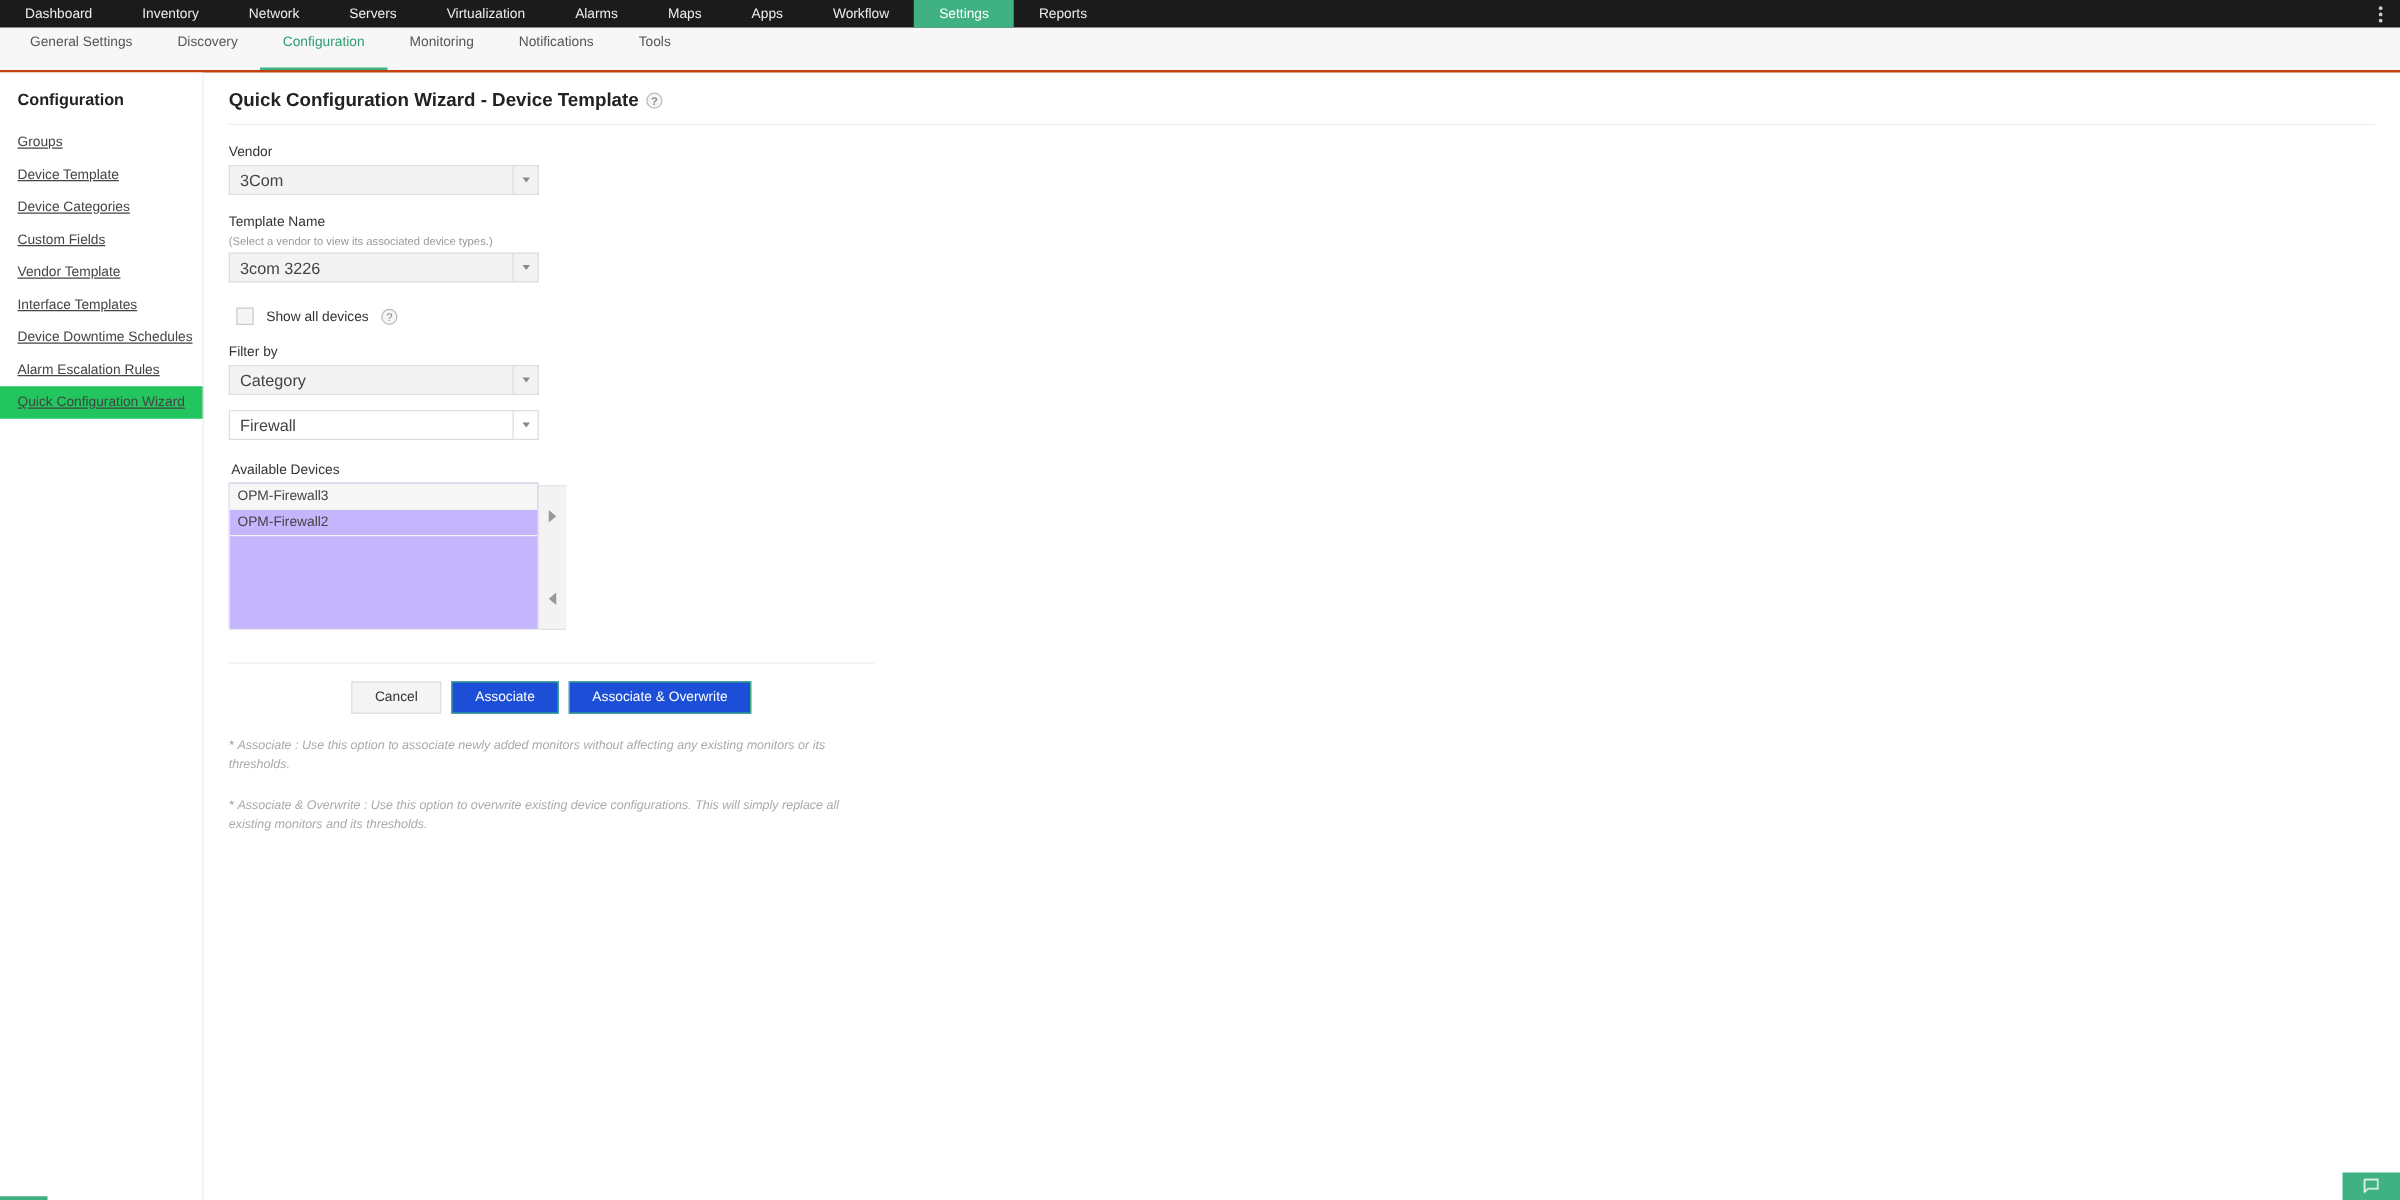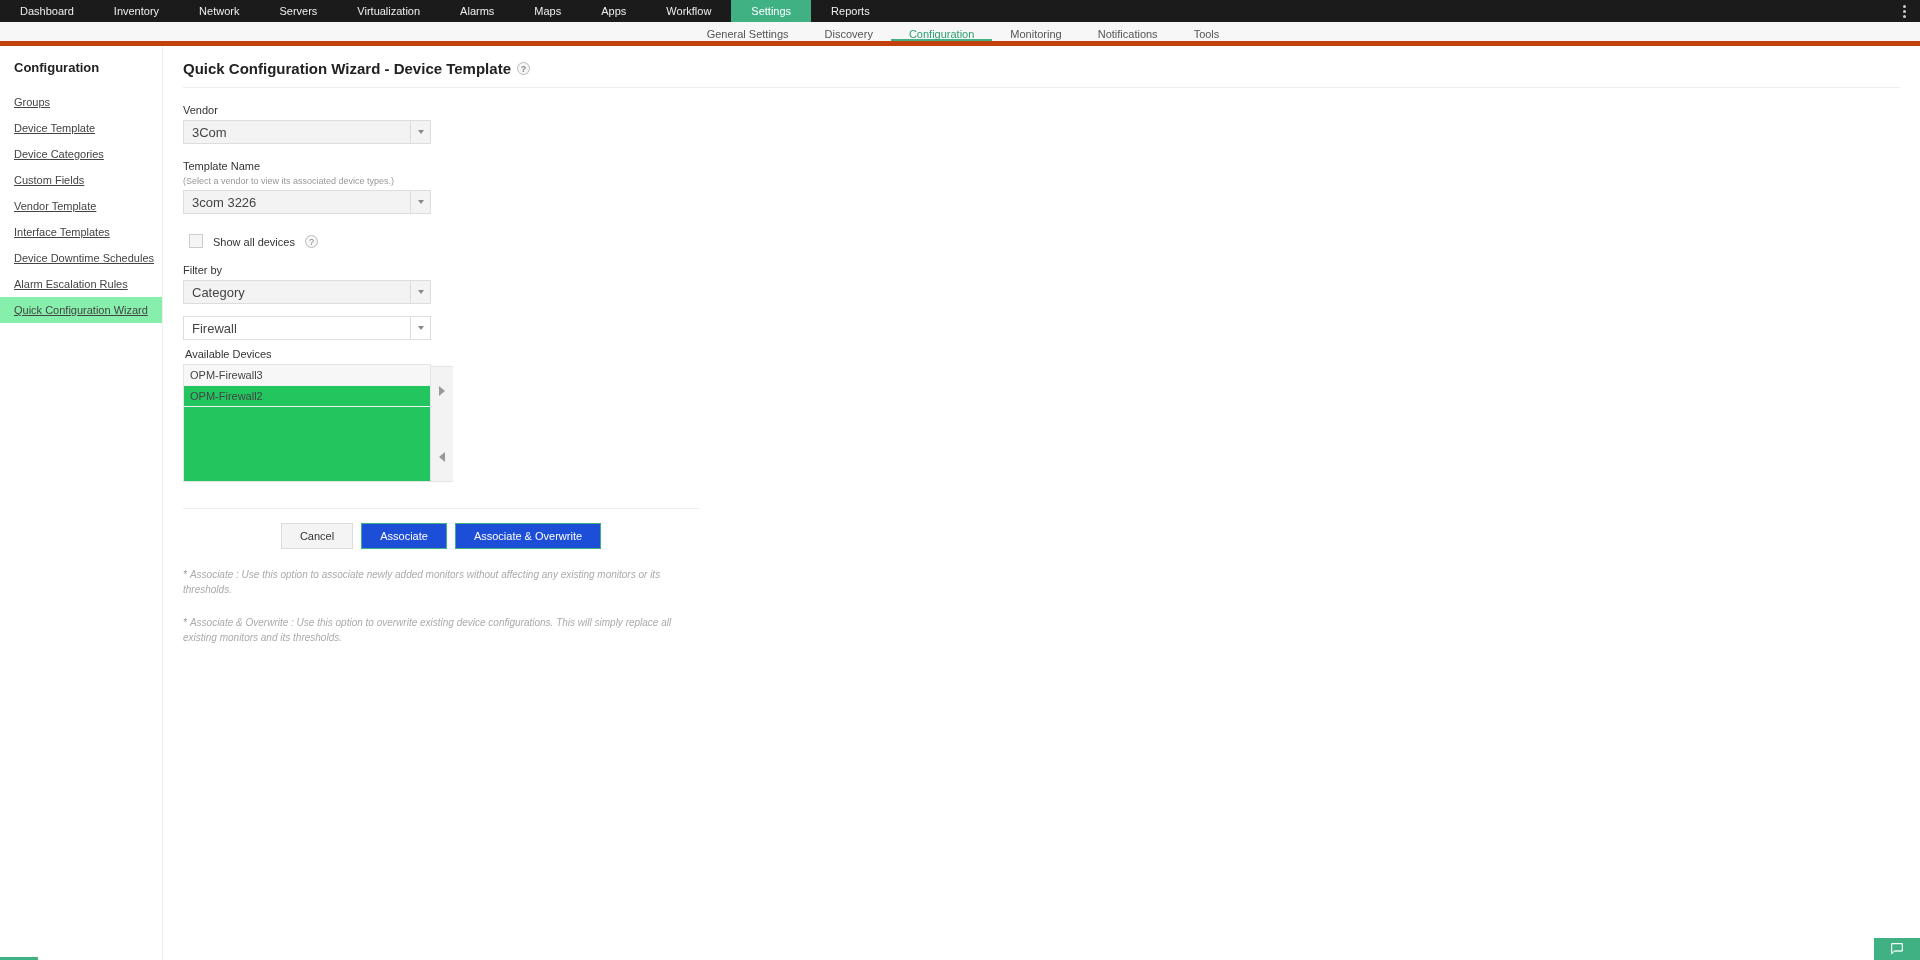--- a/index.html
+++ b/index.html
@@ -47,26 +47,25 @@
     display: block;
     width: 3px; height: 3px;
     background: #ccc;
     border-radius: 50%;
     margin: 1px 0;
   }
   .dots { display:flex; flex-direction:column; align-items:center;}
   
   .subnav {
     background: #f7f7f7;
-    border-bottom: 5px solid #c2410c;
-    height: 24px;
+    border-bottom: 2px solid #c2410c;
+    height: 36px;
     display: flex;
     align-items: stretch;
     padding-left: 6px;
-    justify-content: center;
   }
   .subnav-item {
     color: #555;
     font-size: 11px;
     line-height: 24px;
     padding: 0 18px;
     cursor: pointer;
     border-bottom: 2px solid transparent;
   }
   .subnav-item.active {
@@ -96,21 +95,21 @@
   .side-item {
     display: block;
     font-size: 11px;
     color: #444;
     padding: 6px 0 6px 2px;
     cursor: pointer;
     line-height: 14px;
     text-decoration: underline;
   }
   .side-item.active {
-    background: #86efac;
+    background: #22c55e;
     margin-left: -12px;
     padding-left: 14px;
     margin-right: -1px;
   }
 
   
   .main {
     flex: 1;
     padding: 14px 20px 40px 20px;
     border-left: 1px solid #eee;
@@ -187,32 +186,32 @@
     width:14px;height:14px;
     border:1px solid #ccc;
     background:#f5f5f5;
     cursor:pointer;
   }
 
   
   .dual-list {
     display:flex;
     gap:0;
-    margin-top: 2px;
+    margin-top: 12px;
     align-items:stretch;
   }
   .list-col { width: 248px; }
   .list-header {
     font-size: 11px;
     color:#333;
     padding: 6px 0 4px 2px;
   }
   .list-box {
     border:1px solid #e4e4e4;
-    background:#22c55e;
+    background:#c4b5fd;
     height: 118px;
     overflow:auto;
   }
   .list-item-row {
     font-size: 11px;
     color:#444;
     padding: 4px 6px;
     cursor:pointer;
     border-bottom:1px solid #f2f2f2;
   }

